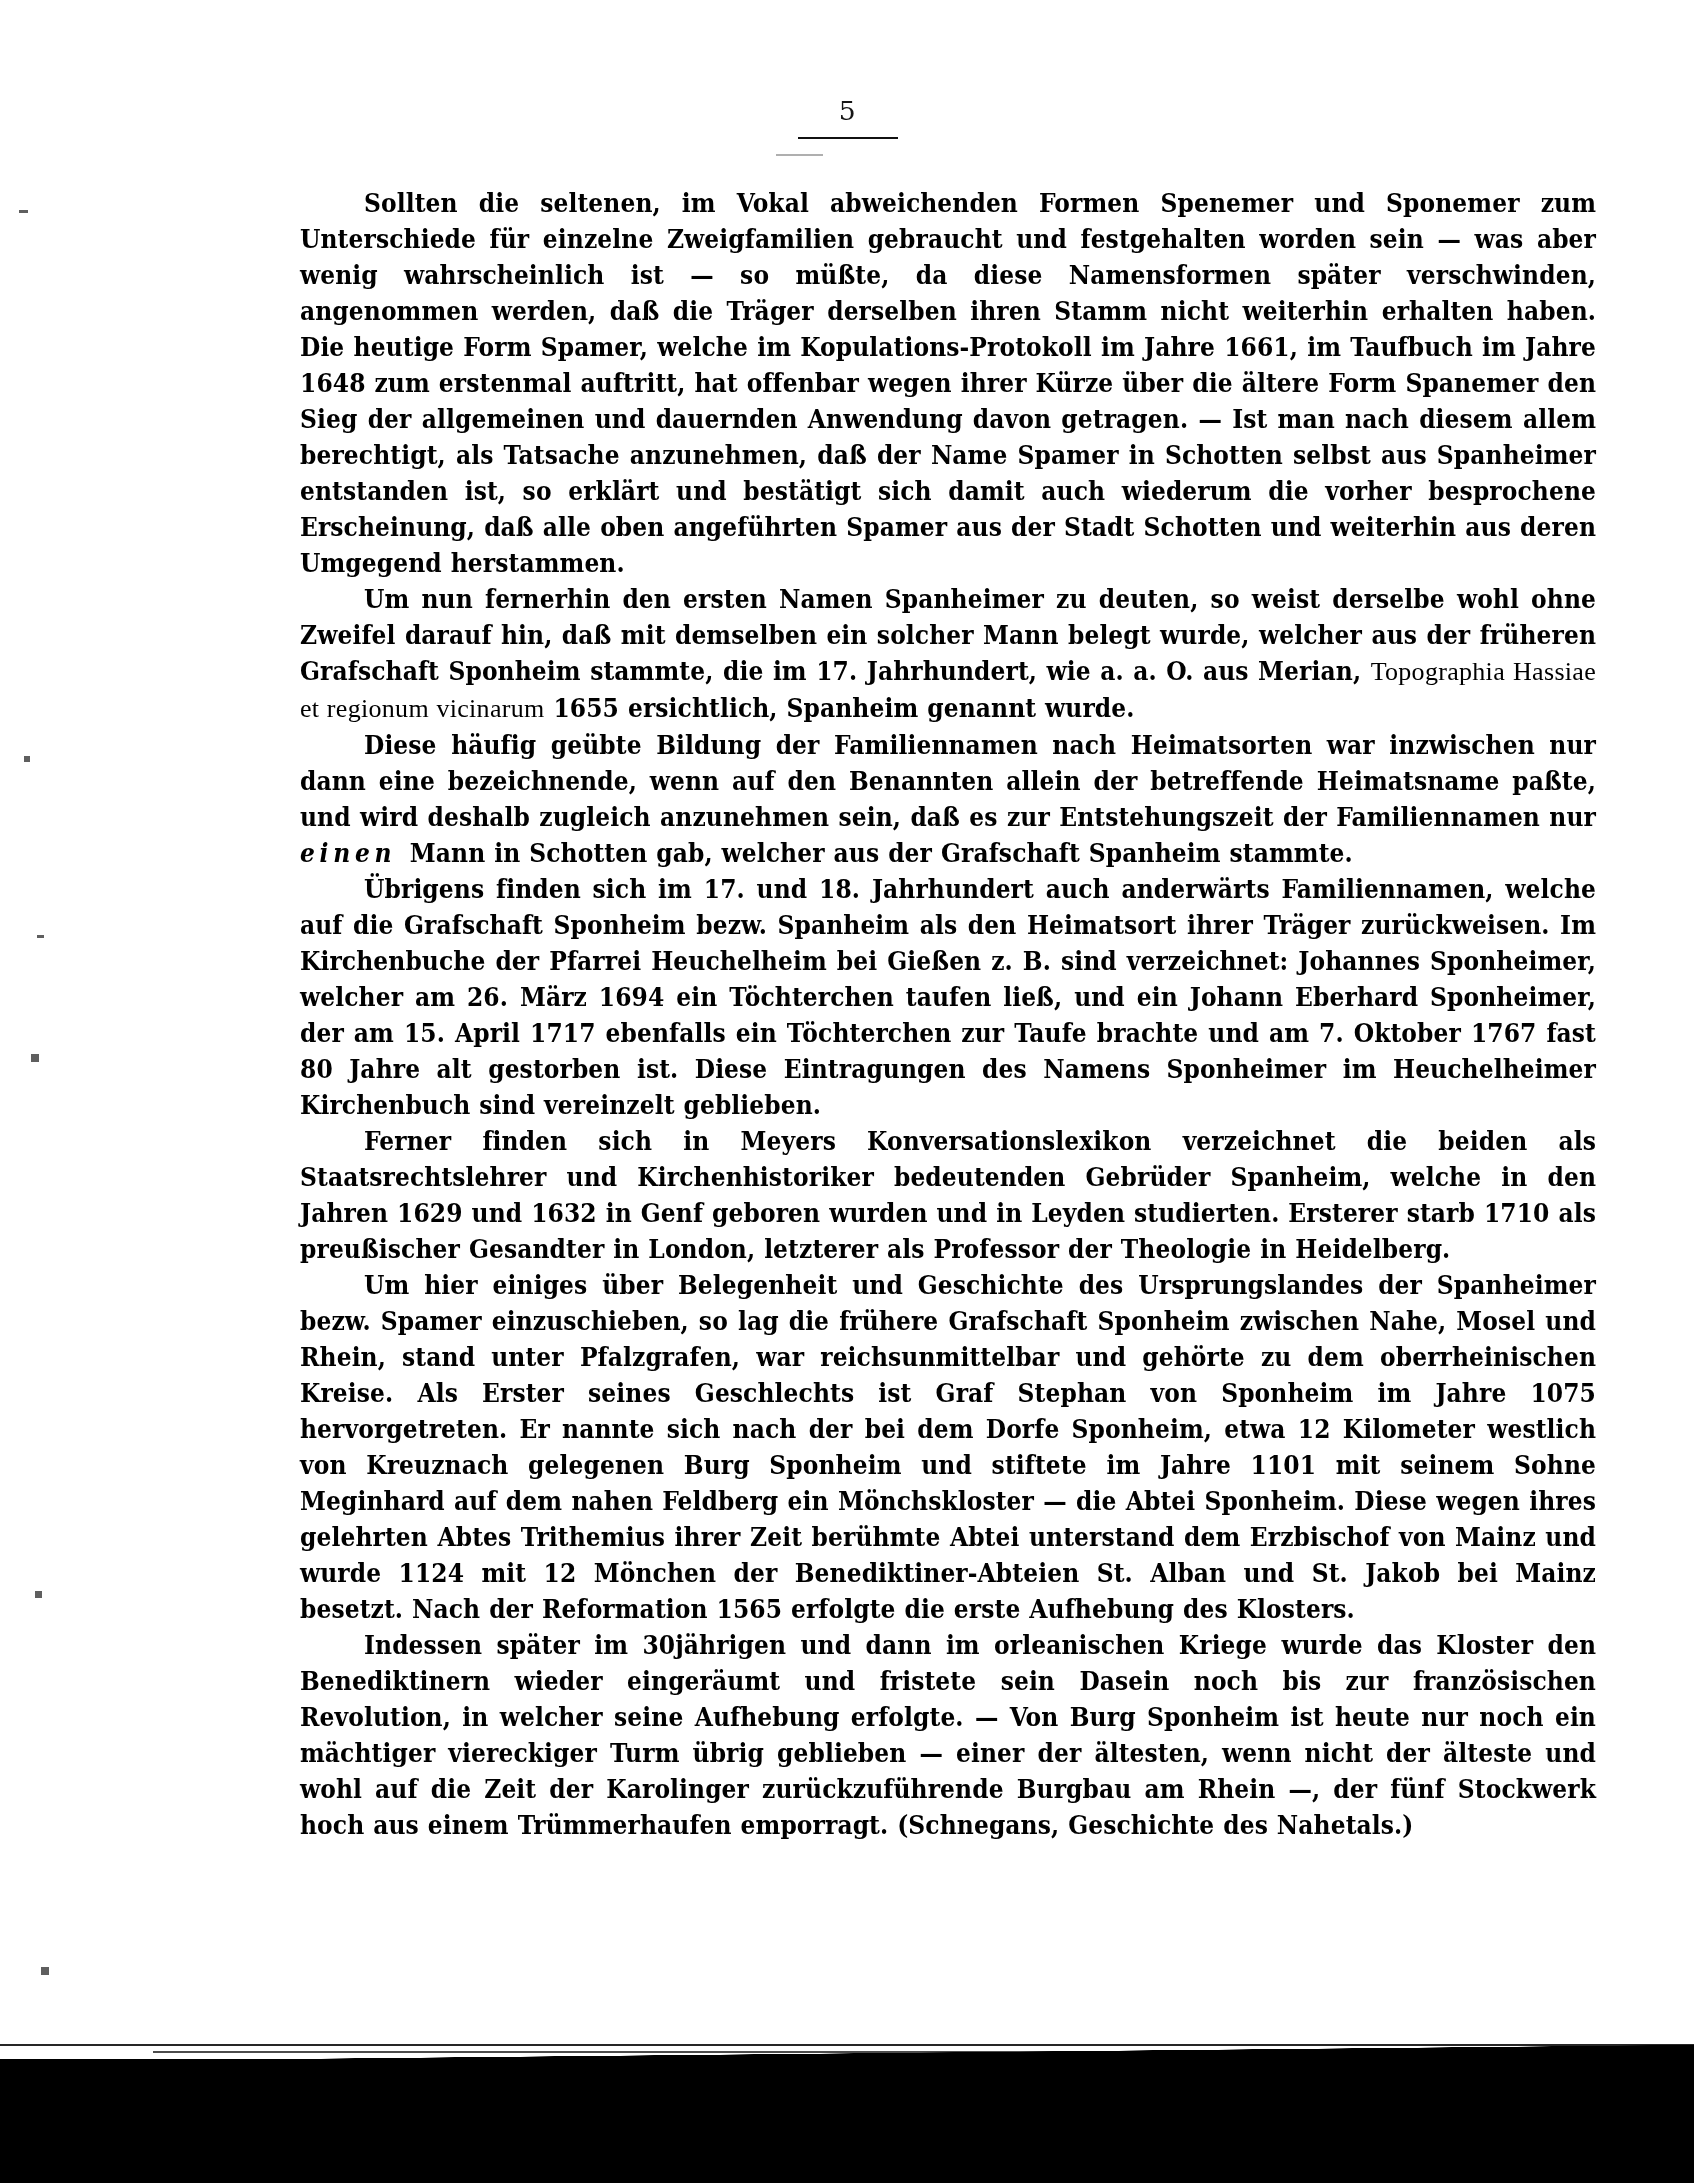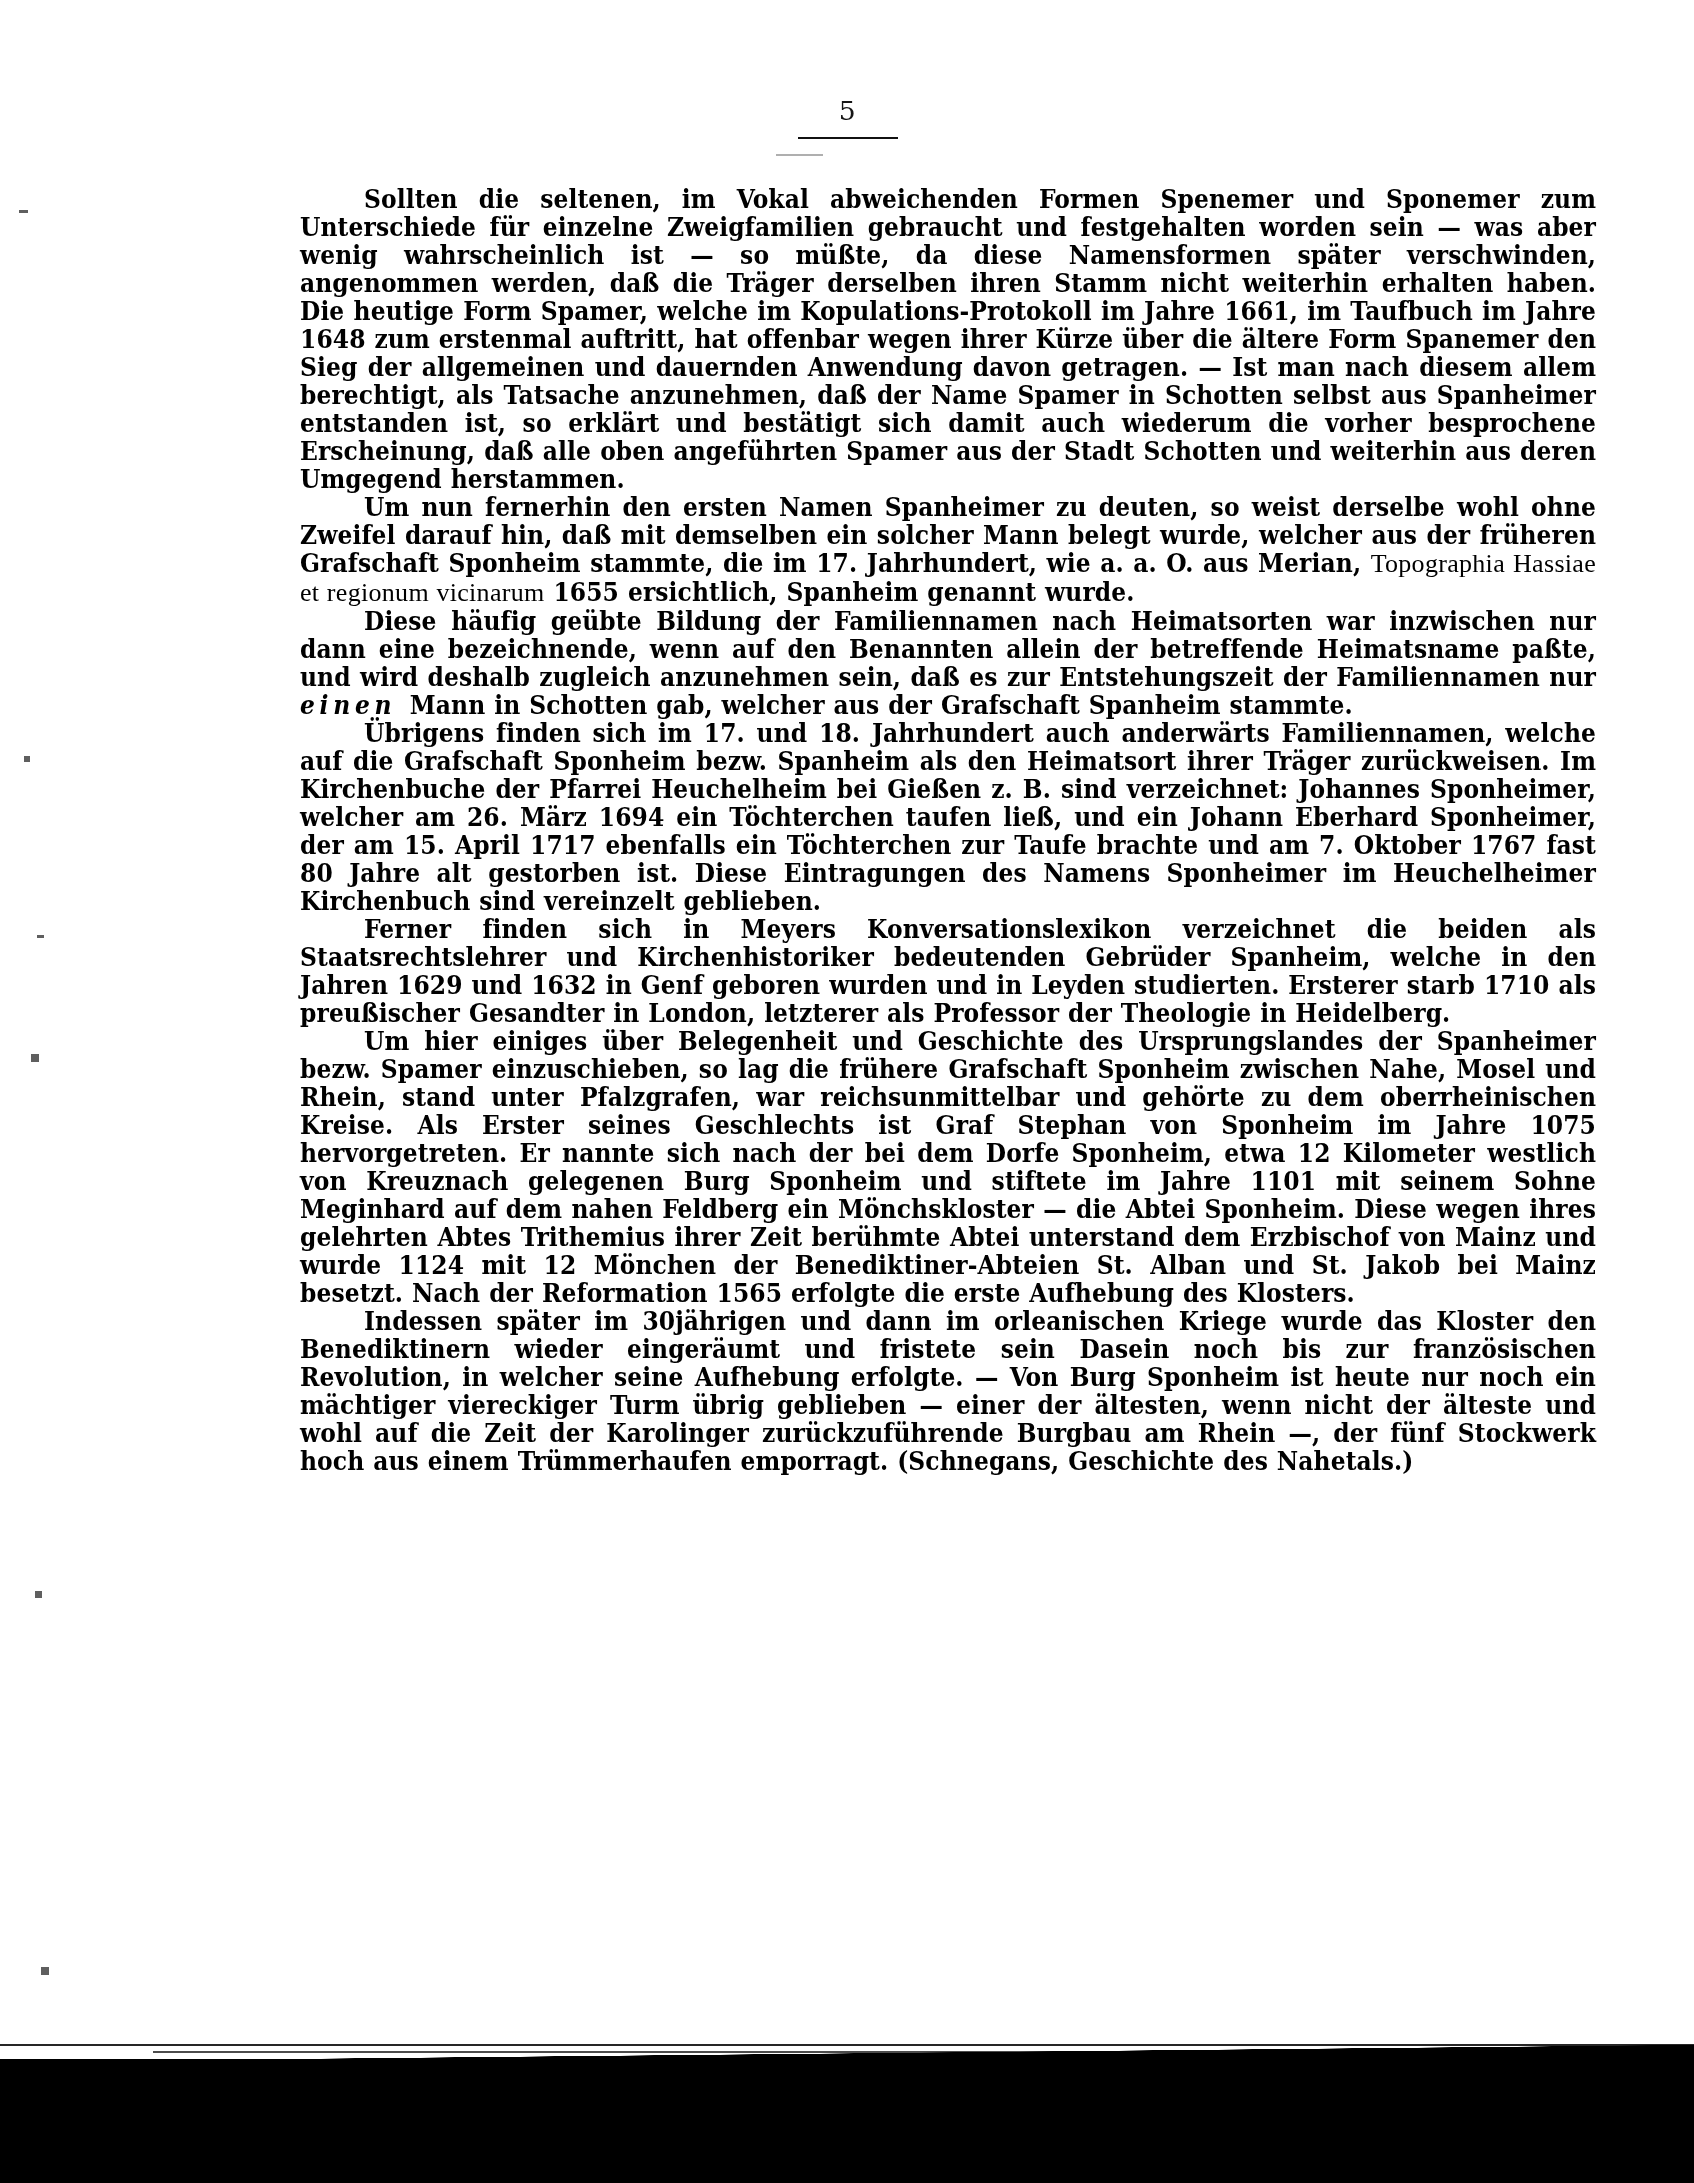--- a/index.html
+++ b/index.html
@@ -54,21 +54,21 @@
     left: 300px;
     top: 185px;
     width: 1296px;
   }
 
   p.para {
     margin: 0 0 0 0;
     padding: 0;
     color: #111111;
     font-size: 26px;
-    line-height: 28px;
+    line-height: 36px;
     text-align: justify;
     text-justify: inter-word;
     font-family: "DejaVu Serif", "Liberation Serif", serif;
     font-weight: 600;
     letter-spacing: 0.1px;
     word-spacing: 0.7px;
     text-indent: 64px;
     -webkit-font-smoothing: none;
     filter: contrast(1.25);
   }

